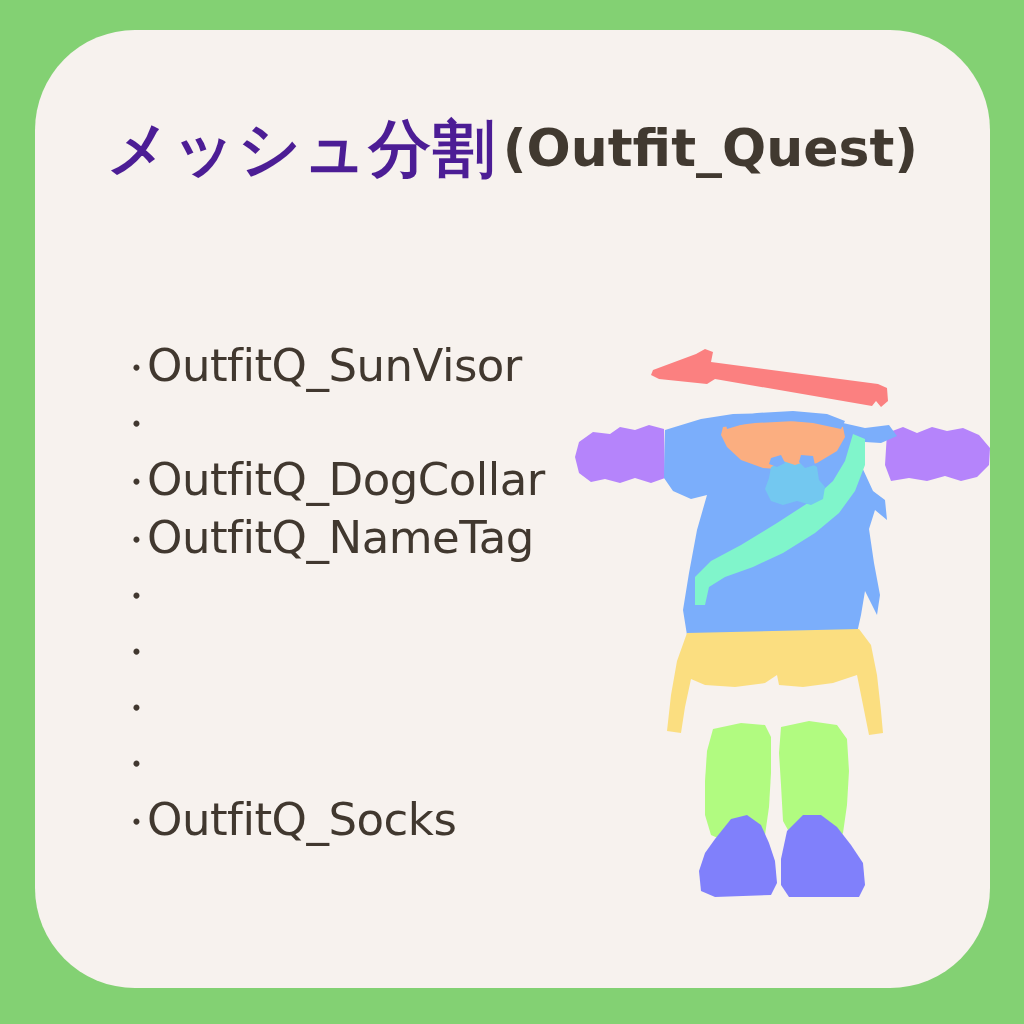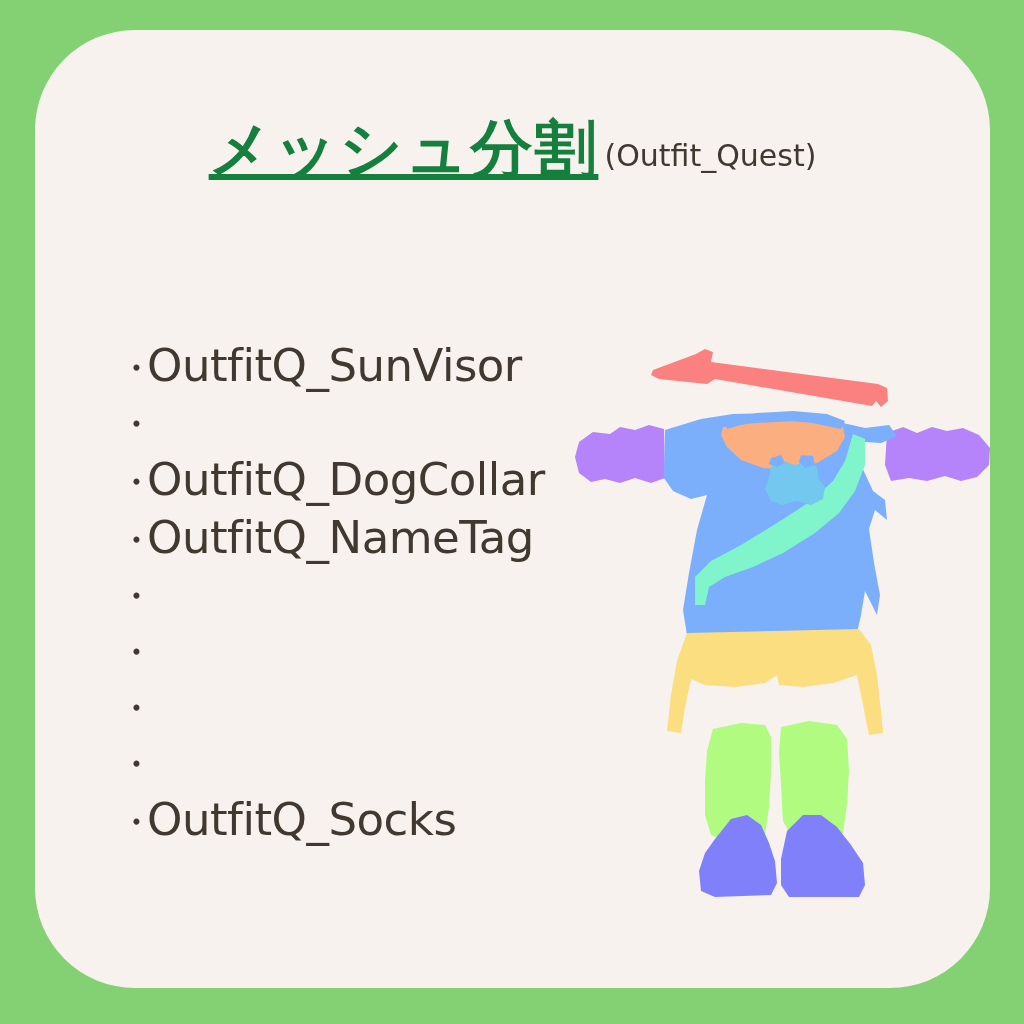--- a/index.html
+++ b/index.html
@@ -46,22 +46,22 @@
   }
   #title-jp {
     font-family: "DejaVu Sans", "Liberation Sans", sans-serif;
     font-size: 62px;
     font-weight: 700;
     letter-spacing: 2px;
     color: #413930;
   }
   #title-paren {
     font-family: "DejaVu Sans", "Liberation Sans", sans-serif;
-    font-size: 30px;
-    font-weight: 400;
+    font-size: 52px;
+    font-weight: 700;
     letter-spacing: 0px;
     color: #413930;
     position: relative;
     top: -4px;
     margin-left: 6px;
   }
 
   
   #mesh-list {
     position: absolute;
@@ -109,21 +109,21 @@
   }
 </style>
 </head>
 <body>
 
 <div id="stage" style="background: rgb(131, 209, 115);">
 
   <div id="card" style="background: rgb(247, 242, 238); border-radius: 100px;">
 
     <div id="title-block">
-      <span id="title-jp" style="color: #15803d; text-decoration: underline;">メッシュ分割</span><span id="title-paren" style="color: rgb(65, 57, 48);">(Outfit_Quest)</span>
+      <span id="title-jp" style="color: #4c1d95;">メッシュ分割</span><span id="title-paren" style="color: rgb(65, 57, 48);">(Outfit_Quest)</span>
     </div>
 
     <ul id="mesh-list" style="color: rgb(65, 56, 47);">
       <li>
         <span class="bullet">・</span>
         <span class="mesh-label">OutfitQ_SunVisor</span>
       </li>
       <li>
         <span class="bullet">・</span>
       </li>

